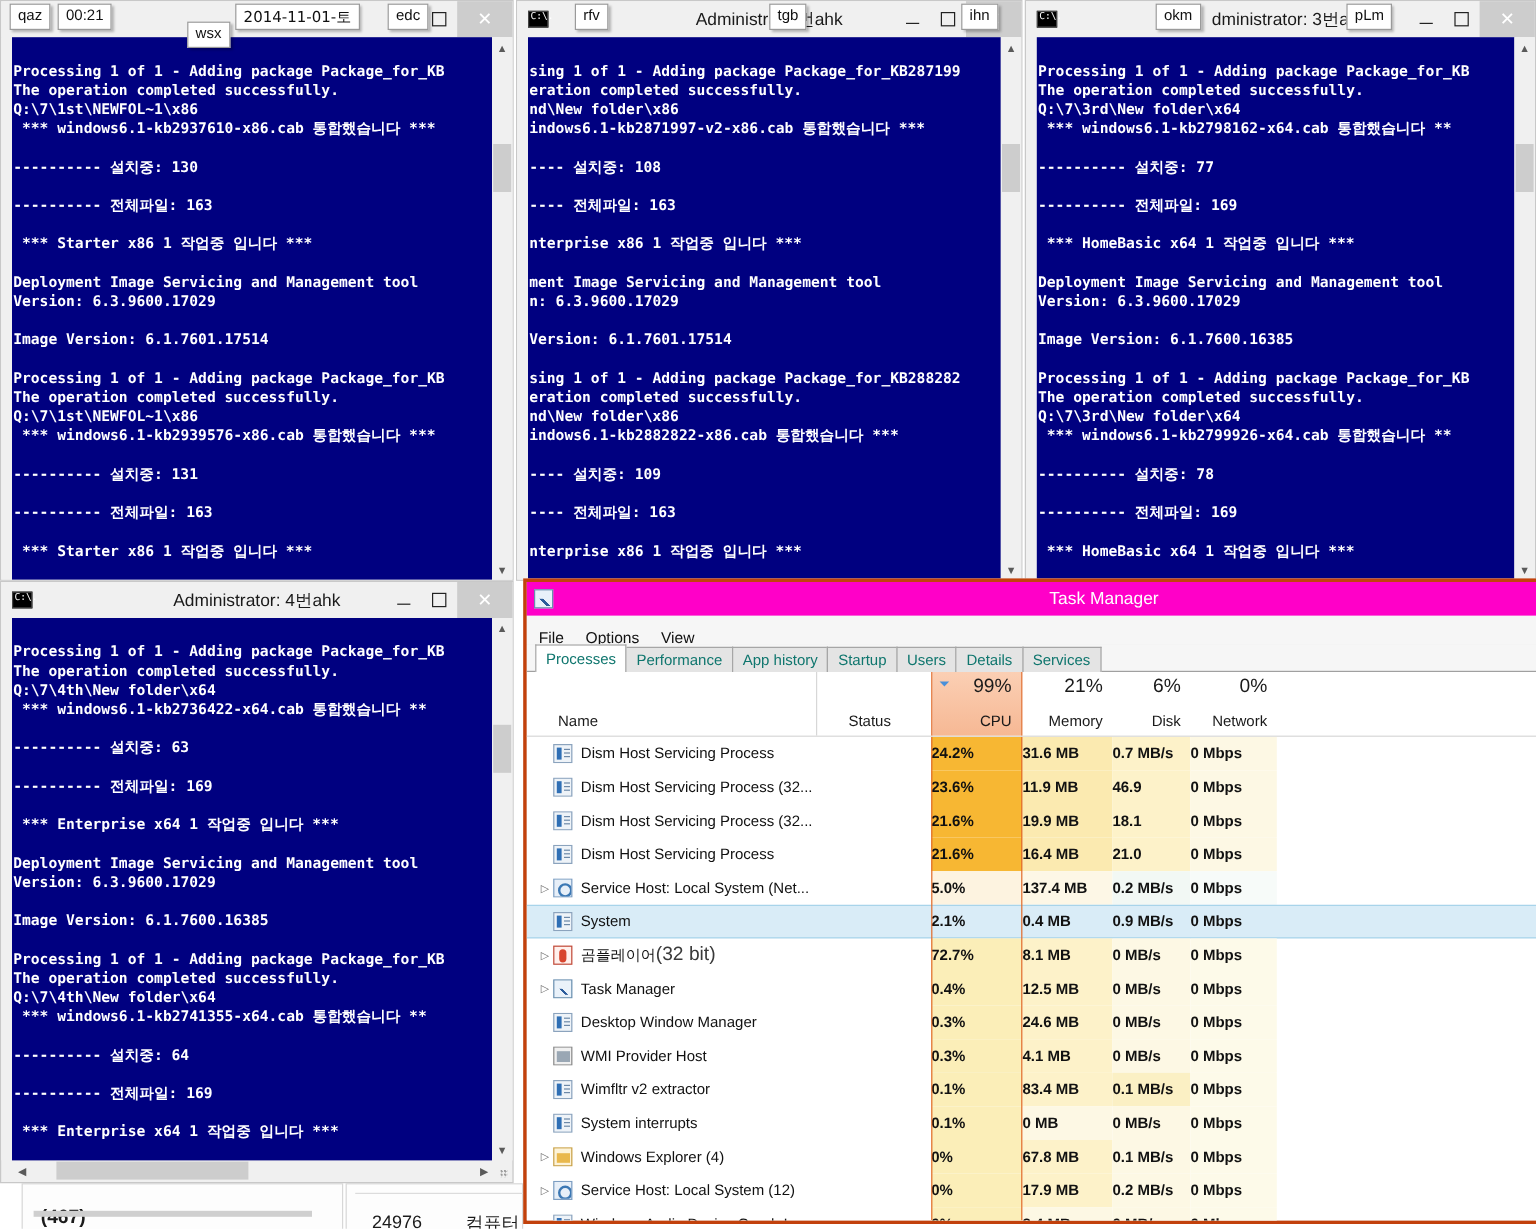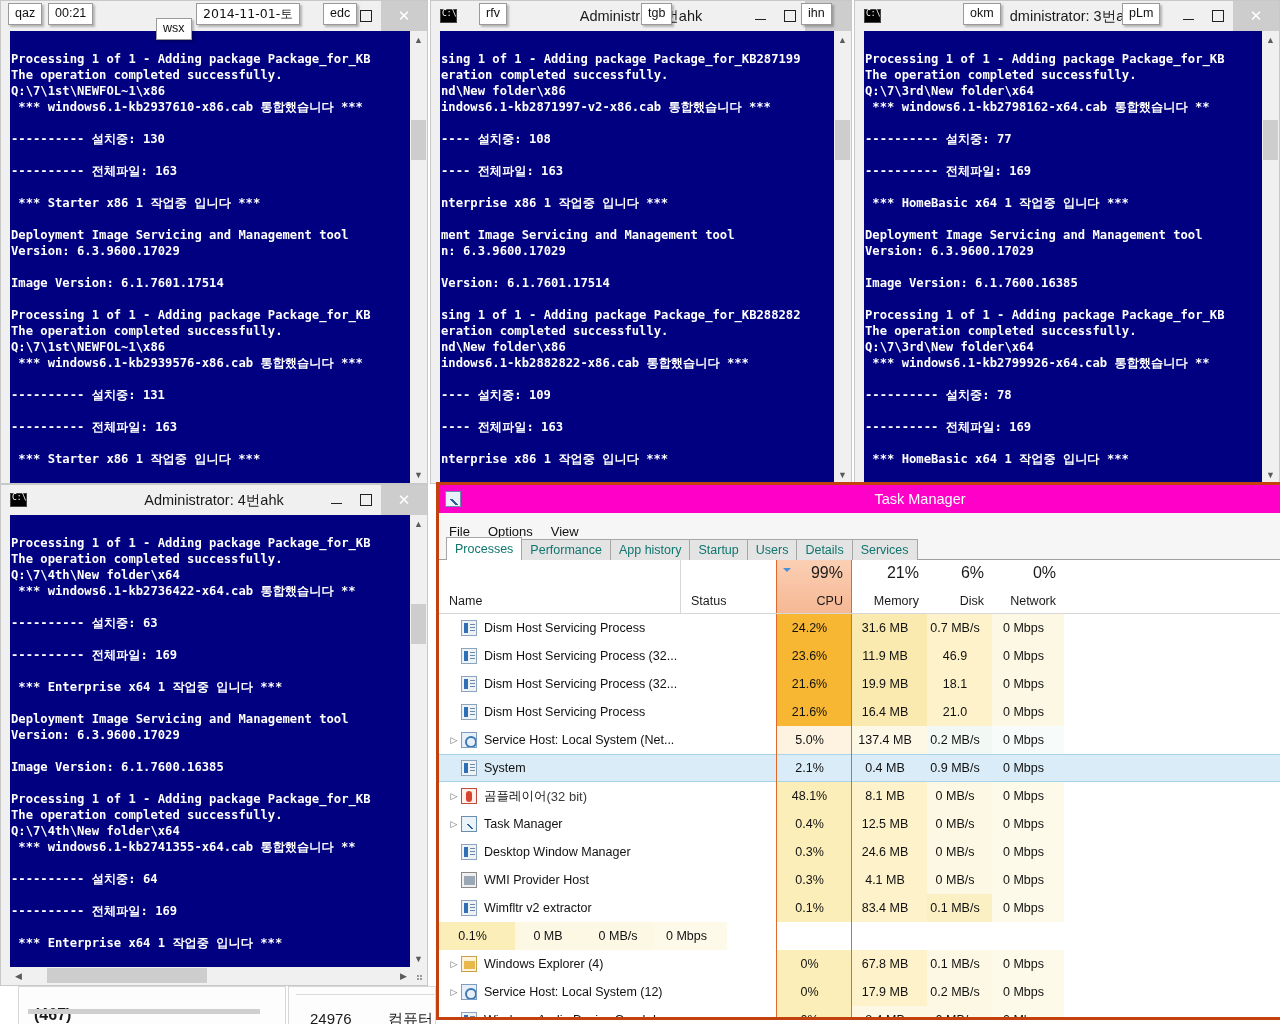--- a/index.html
+++ b/index.html
@@ -297,21 +297,21 @@
     justify-content: flex-end;
     padding-bottom: 5px;
   }
   .hcell .big {
     position: absolute;
     top: 4px; right: 8px;
     font-size: 16px;
     color: #1a1a1a;
   }
   .hcell .lbl { font-size: 12.5px; }
-  .hcell.left { padding-left: 10px; }
+  .hcell.left { padding-left: 26px; }
   .hcell.right { text-align: right; padding-right: 8px; }
   .hcell.right .lbl { align-self: flex-end; }
   .hcell.sep { border-left: 1px solid #d7d7d7; }
   .hcell.sorted {
     background: linear-gradient(to bottom, #fbcfb4, #f6b894);
     border-left: 1px solid #e06a2a;
     border-right: 1px solid #e06a2a;
   }
   .sort-arrow {
     position: absolute;
@@ -400,28 +400,29 @@
     content:""; left: 2px; top: 7px; width: 11px; height: 5px;
     background: linear-gradient(45deg, transparent 45%, #2a5b9b 45%, #2a5b9b 62%, transparent 62%);
     box-shadow: none;
   }
   .pic.wmi { border-color: #8a8a8a; background: #f0f0f0; }
   .pic.wmi::before { display:none; }
   .pic.wmi::after {
     content:""; left: 2px; top: 3px; width: 11px; height: 9px;
     background: #9aa7b4; box-shadow: none;
   }
-  .small { font-size: 13px; color: #3a3a3a; }
+  .small { font-size: 16px; color: #3a3a3a; }
 
   .tc-num {
-    text-align: center;
+    text-align: left;
     padding-right: 9px;
     flex: 0 0 auto;
     height: 28px;
     line-height: 28px;
+    font-weight: bold;
   }
   .heat { position: relative; }
 
   .tm-vsb {
     position: absolute;
     right: 0; top: 0; bottom: 0;
     width: 17px;
     background: #f0f0f0;
     border-left: 1px solid #e2e2e2;
     display: flex; flex-direction: column; align-items: center;
@@ -781,21 +782,21 @@
             <div class="tc-num heat" style="width: 72px; background: transparent;">0 Mbps</div>
             <div style="flex: 1 1 auto;"></div>
           </div>
           <div class="trow">
             <div class="tc-name" style="width: 337px;">
               <span class="expander">▷</span>
               <span class="pic red"></span>
               <span style="font-family: &quot;DejaVu Sans&quot;, sans-serif;">곰플레이어</span>
               <span class="small"> (32 bit)</span>
             </div>
-            <div class="tc-num heat" style="width: 76px; background: rgb(251, 238, 184);">48.1%</div>
+            <div class="tc-num heat" style="width: 76px; background: rgb(251, 238, 184);">72.7%</div>
             <div class="tc-num heat" style="width: 75px; background: rgb(253, 242, 201);">8.1 MB</div>
             <div class="tc-num heat" style="width: 65px; background: rgb(253, 248, 228);">0 MB/s</div>
             <div class="tc-num heat" style="width: 72px; background: rgb(253, 250, 233);">0 Mbps</div>
             <div style="flex: 1 1 auto;"></div>
           </div>
           <div class="trow">
             <div class="tc-name" style="width: 337px;">
               <span class="expander">▷</span>
               <span class="pic chart"></span>
               <span>Task Manager</span>
@@ -836,20 +837,25 @@
               <span class="pic "></span>
               <span>Wimfltr v2 extractor</span>
             </div>
             <div class="tc-num heat" style="width: 76px; background: rgb(251, 238, 184);">0.1%</div>
             <div class="tc-num heat" style="width: 75px; background: rgb(253, 242, 201);">83.4 MB</div>
             <div class="tc-num heat" style="width: 65px; background: rgb(251, 240, 196);">0.1 MB/s</div>
             <div class="tc-num heat" style="width: 72px; background: rgb(253, 250, 233);">0 Mbps</div>
             <div style="flex: 1 1 auto;"></div>
           </div>
           <div class="trow">
+            <div class="tc-name" style="width: 337px;">
+              <span class="expander"></span>
+              <span class="pic "></span>
+              <span>System interrupts</span>
+            </div>
             <div class="tc-num heat" style="width: 76px; background: rgb(251, 238, 184);">0.1%</div>
             <div class="tc-num heat" style="width: 75px; background: rgb(253, 248, 228);">0 MB</div>
             <div class="tc-num heat" style="width: 65px; background: rgb(253, 248, 228);">0 MB/s</div>
             <div class="tc-num heat" style="width: 72px; background: rgb(253, 250, 233);">0 Mbps</div>
             <div style="flex: 1 1 auto;"></div>
           </div>
           <div class="trow">
             <div class="tc-name" style="width: 337px;">
               <span class="expander">▷</span>
               <span class="pic folder"></span>

